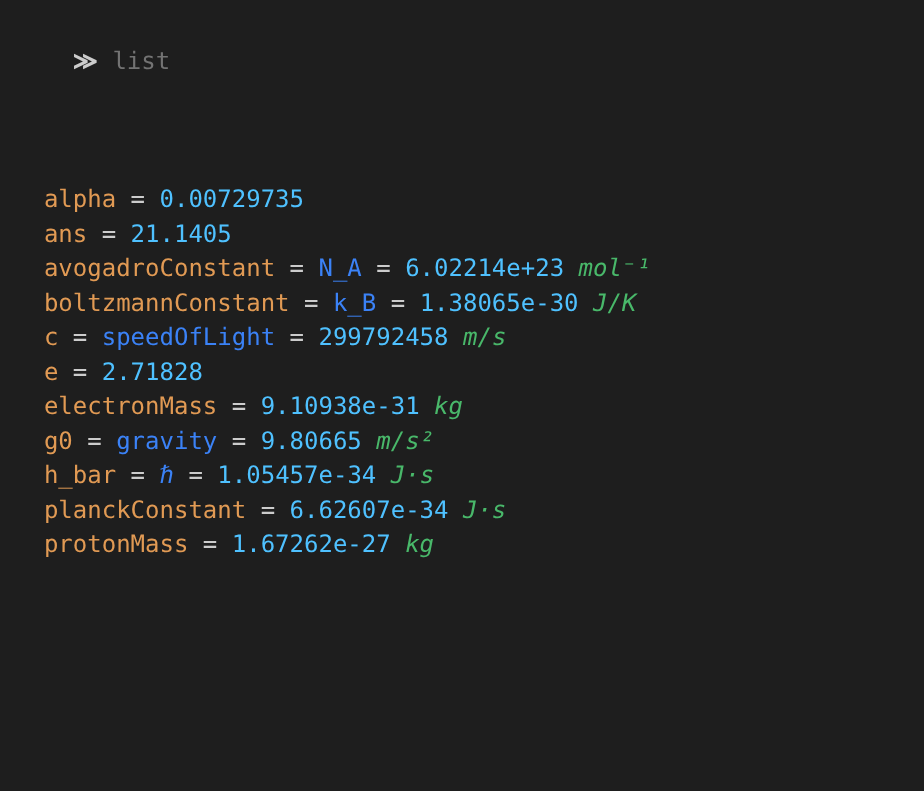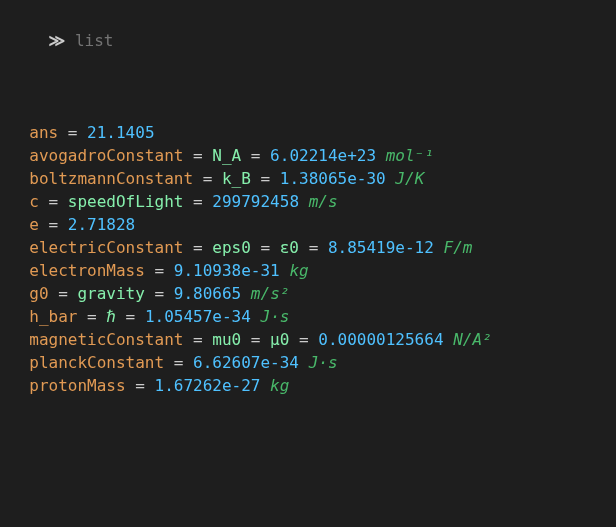--- a/index.html
+++ b/index.html
@@ -30,47 +30,46 @@
   .header {
     color: #cccccc;
     white-space: pre;
   }
   .var-line {
     white-space: pre;
     padding-left: 2ch; 
   }
   .name   { color: #e19a54; }  
   .eq     { color: #cccccc; }
-  .alias  { color: #86efac; }  
+  .alias  { color: #3b82f6; }  
   .num    { color: #4fc1ff; }  
   .unit   { color: #49b86a; font-style: italic; }  
   .spacer { height: 23px; }
 </style>
 </head>
 <body>
 
 <div class="terminal">
 
   <div class="prompt-line">
     <span class="prompt-sym">≫</span><span> </span><span class="cmd">list</span>
   </div>
 
   <div class="spacer"></div>
 
 
   <div class="spacer"></div>
 
   <div id="var-list">
+      <div class="var-line"><span class="name">alpha</span><span class="eq"> = </span><span class="num">0.00729735</span></div>
       <div class="var-line"><span class="name">ans</span><span class="eq"> = </span><span class="num">21.1405</span></div>
       <div class="var-line"><span class="name">avogadroConstant</span><span class="eq"> = </span><span class="alias">N_A</span><span class="eq"> = </span><span class="num">6.02214e+23</span><span class="eq"> </span><span class="unit">mol⁻¹</span></div>
       <div class="var-line"><span class="name">boltzmannConstant</span><span class="eq"> = </span><span class="alias">k_B</span><span class="eq"> = </span><span class="num">1.38065e-30</span><span class="eq"> </span><span class="unit">J/K</span></div>
       <div class="var-line"><span class="name">c</span><span class="eq"> = </span><span class="alias">speedOfLight</span><span class="eq"> = </span><span class="num">299792458</span><span class="eq"> </span><span class="unit">m/s</span></div>
       <div class="var-line"><span class="name">e</span><span class="eq"> = </span><span class="num">2.71828</span></div>
-      <div class="var-line"><span class="name">electricConstant</span><span class="eq"> = </span><span class="alias">eps0</span><span class="eq"> = </span><span class="alias">ε0</span><span class="eq"> = </span><span class="num">8.85419e-12</span><span class="eq"> </span><span class="unit">F/m</span></div>
       <div class="var-line"><span class="name">electronMass</span><span class="eq"> = </span><span class="num">9.10938e-31</span><span class="eq"> </span><span class="unit">kg</span></div>
       <div class="var-line"><span class="name">g0</span><span class="eq"> = </span><span class="alias">gravity</span><span class="eq"> = </span><span class="num">9.80665</span><span class="eq"> </span><span class="unit">m/s²</span></div>
       <div class="var-line"><span class="name">h_bar</span><span class="eq"> = </span><span class="alias">ℏ</span><span class="eq"> = </span><span class="num">1.05457e-34</span><span class="eq"> </span><span class="unit">J·s</span></div>
-      <div class="var-line"><span class="name">magneticConstant</span><span class="eq"> = </span><span class="alias">mu0</span><span class="eq"> = </span><span class="alias">µ0</span><span class="eq"> = </span><span class="num">0.00000125664</span><span class="eq"> </span><span class="unit">N/A²</span></div>
       <div class="var-line"><span class="name">planckConstant</span><span class="eq"> = </span><span class="num">6.62607e-34</span><span class="eq"> </span><span class="unit">J·s</span></div>
       <div class="var-line"><span class="name">protonMass</span><span class="eq"> = </span><span class="num">1.67262e-27</span><span class="eq"> </span><span class="unit">kg</span></div>
     </div>
 
 </div>
 
 </body></html>

